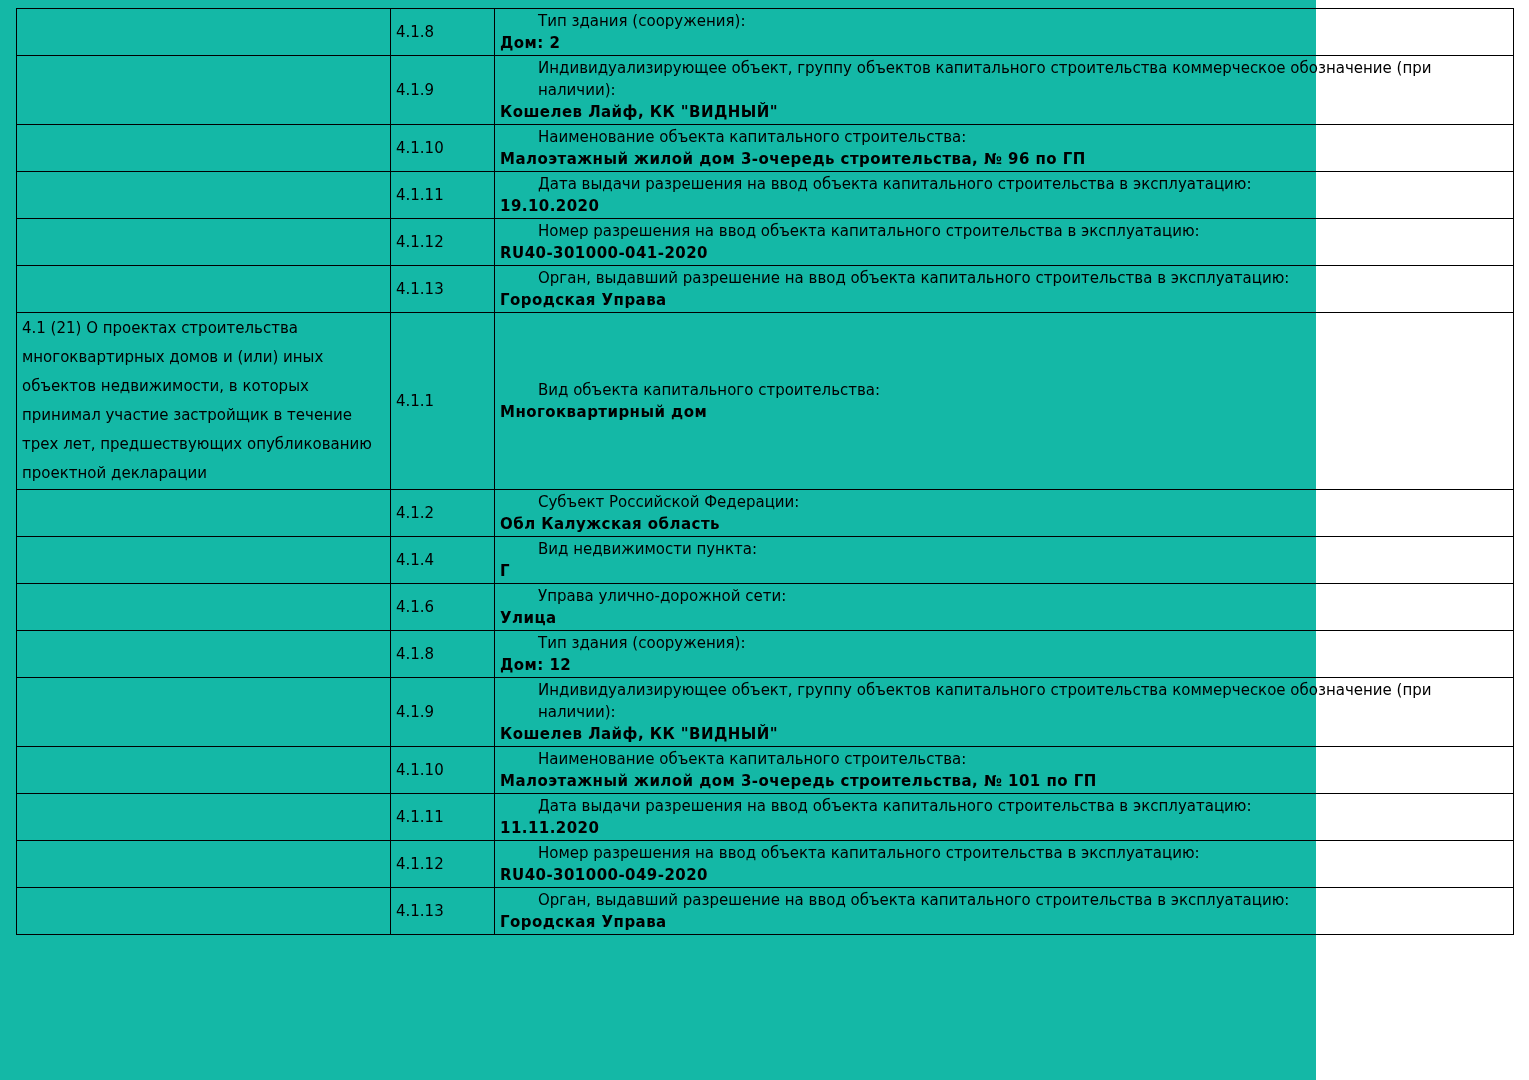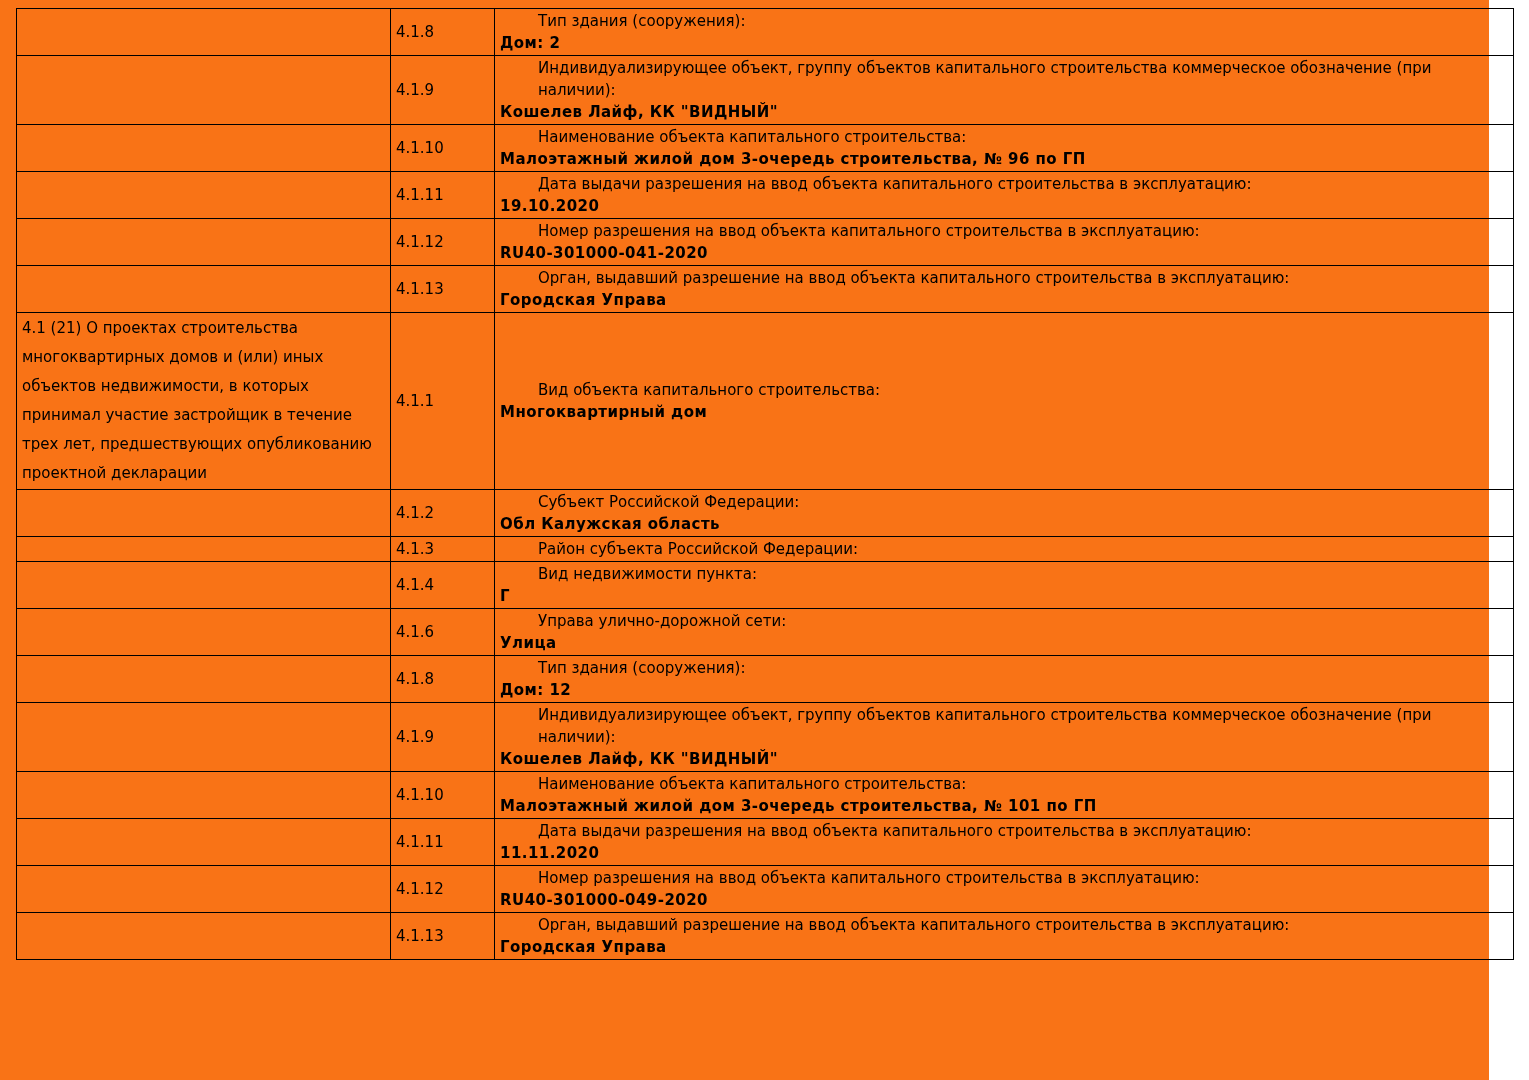--- a/index.html
+++ b/index.html
@@ -6,25 +6,25 @@
     margin: 0;
     padding: 0;
     background: #ffffff;
   }
   body {
     font-family: "DejaVu Sans", "Liberation Sans", sans-serif;
     font-size: 15px;
     color: #000000;
   }
   .page {
-    width: 1489px;
+    width: 1316px;
     min-height: 1080px;
     box-sizing: border-box;
     padding: 8px 16px 8px 16px;
-    background: #f97316;
+    background: #14b8a6;
   }
   table.declaration {
     border-collapse: collapse;
     width: 1497px;
     table-layout: fixed;
   }
   table.declaration td {
     border: 1px solid #000000;
     padding: 1px 5px;
     vertical-align: middle;
@@ -124,28 +124,20 @@
         <tr>
     <td class="section-cell"></td>
     <td class="num-cell">4.1.2</td>
     <td class="field-cell">
       <div class="field-label">Субъект Российской Федерации:</div>
       <div class="field-value">Обл Калужская область</div>
     </td>
   </tr>
         <tr>
     <td class="section-cell"></td>
-    <td class="num-cell">4.1.3</td>
-    <td class="field-cell">
-      <div class="field-label">Район субъекта Российской Федерации:</div>
-
-    </td>
-  </tr>
-        <tr>
-    <td class="section-cell"></td>
     <td class="num-cell">4.1.4</td>
     <td class="field-cell">
       <div class="field-label">Вид недвижимости пункта:</div>
       <div class="field-value">Г</div>
     </td>
   </tr>
         <tr>
     <td class="section-cell"></td>
     <td class="num-cell">4.1.6</td>
     <td class="field-cell">

